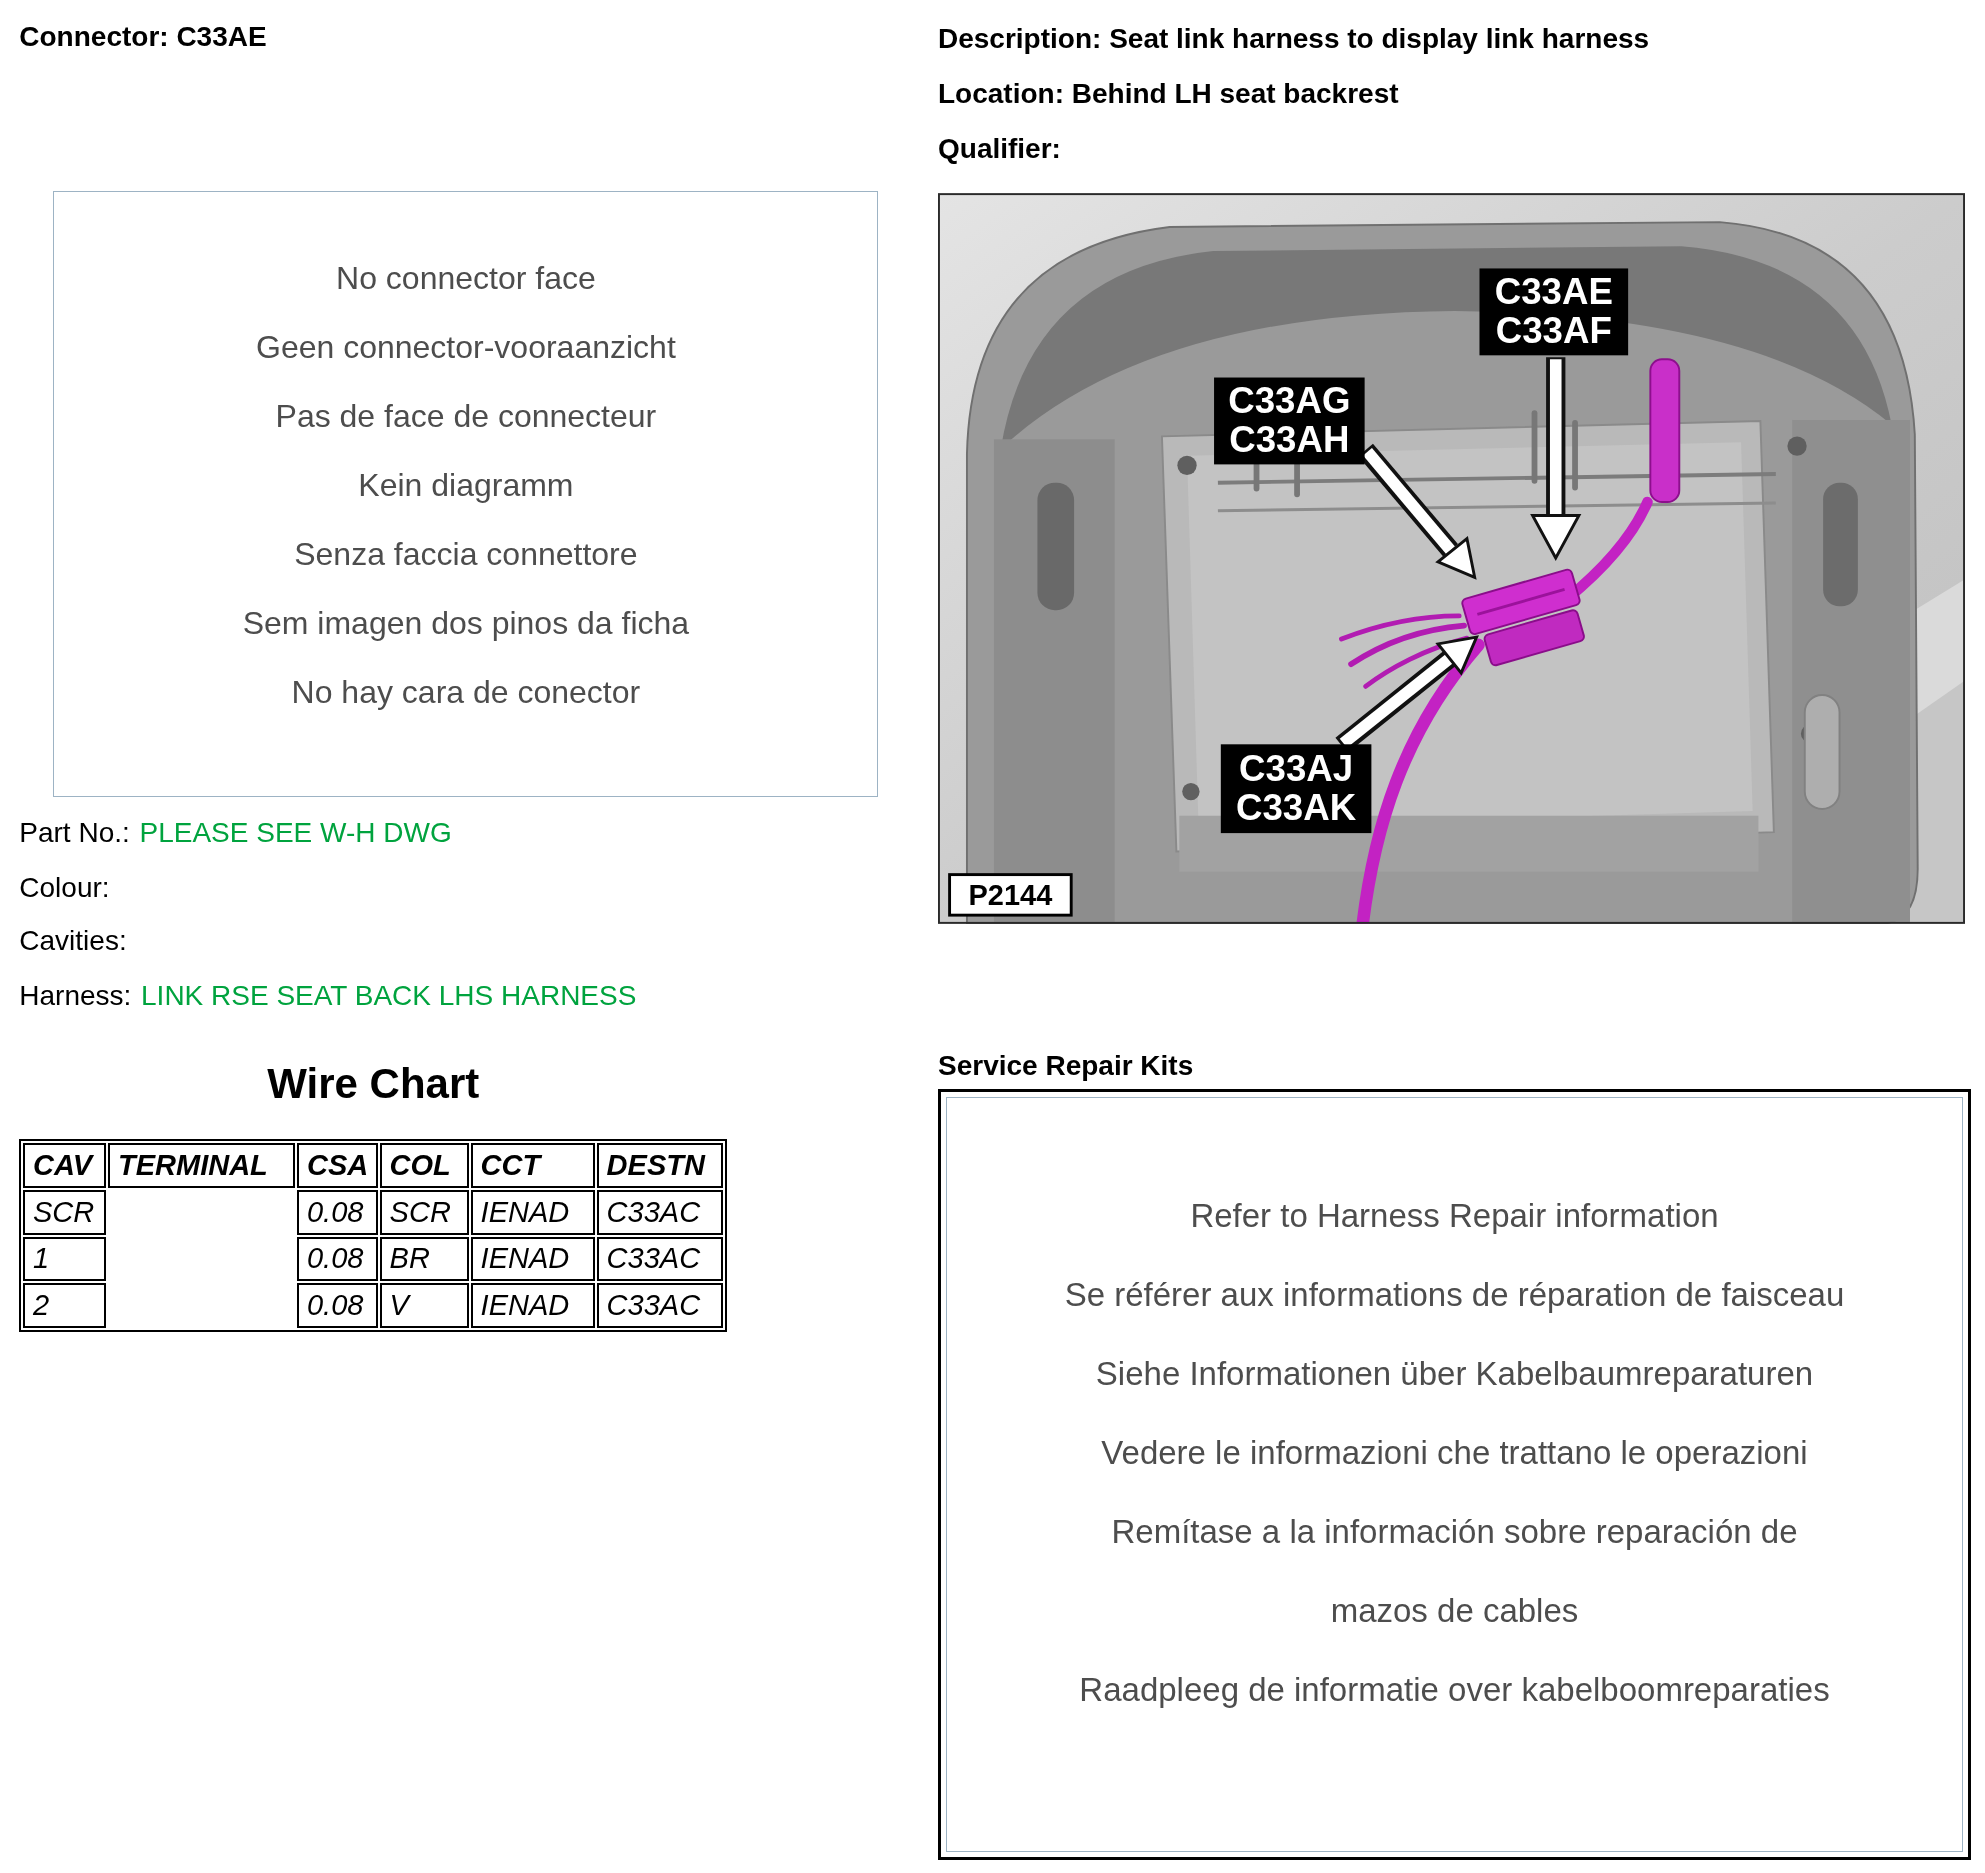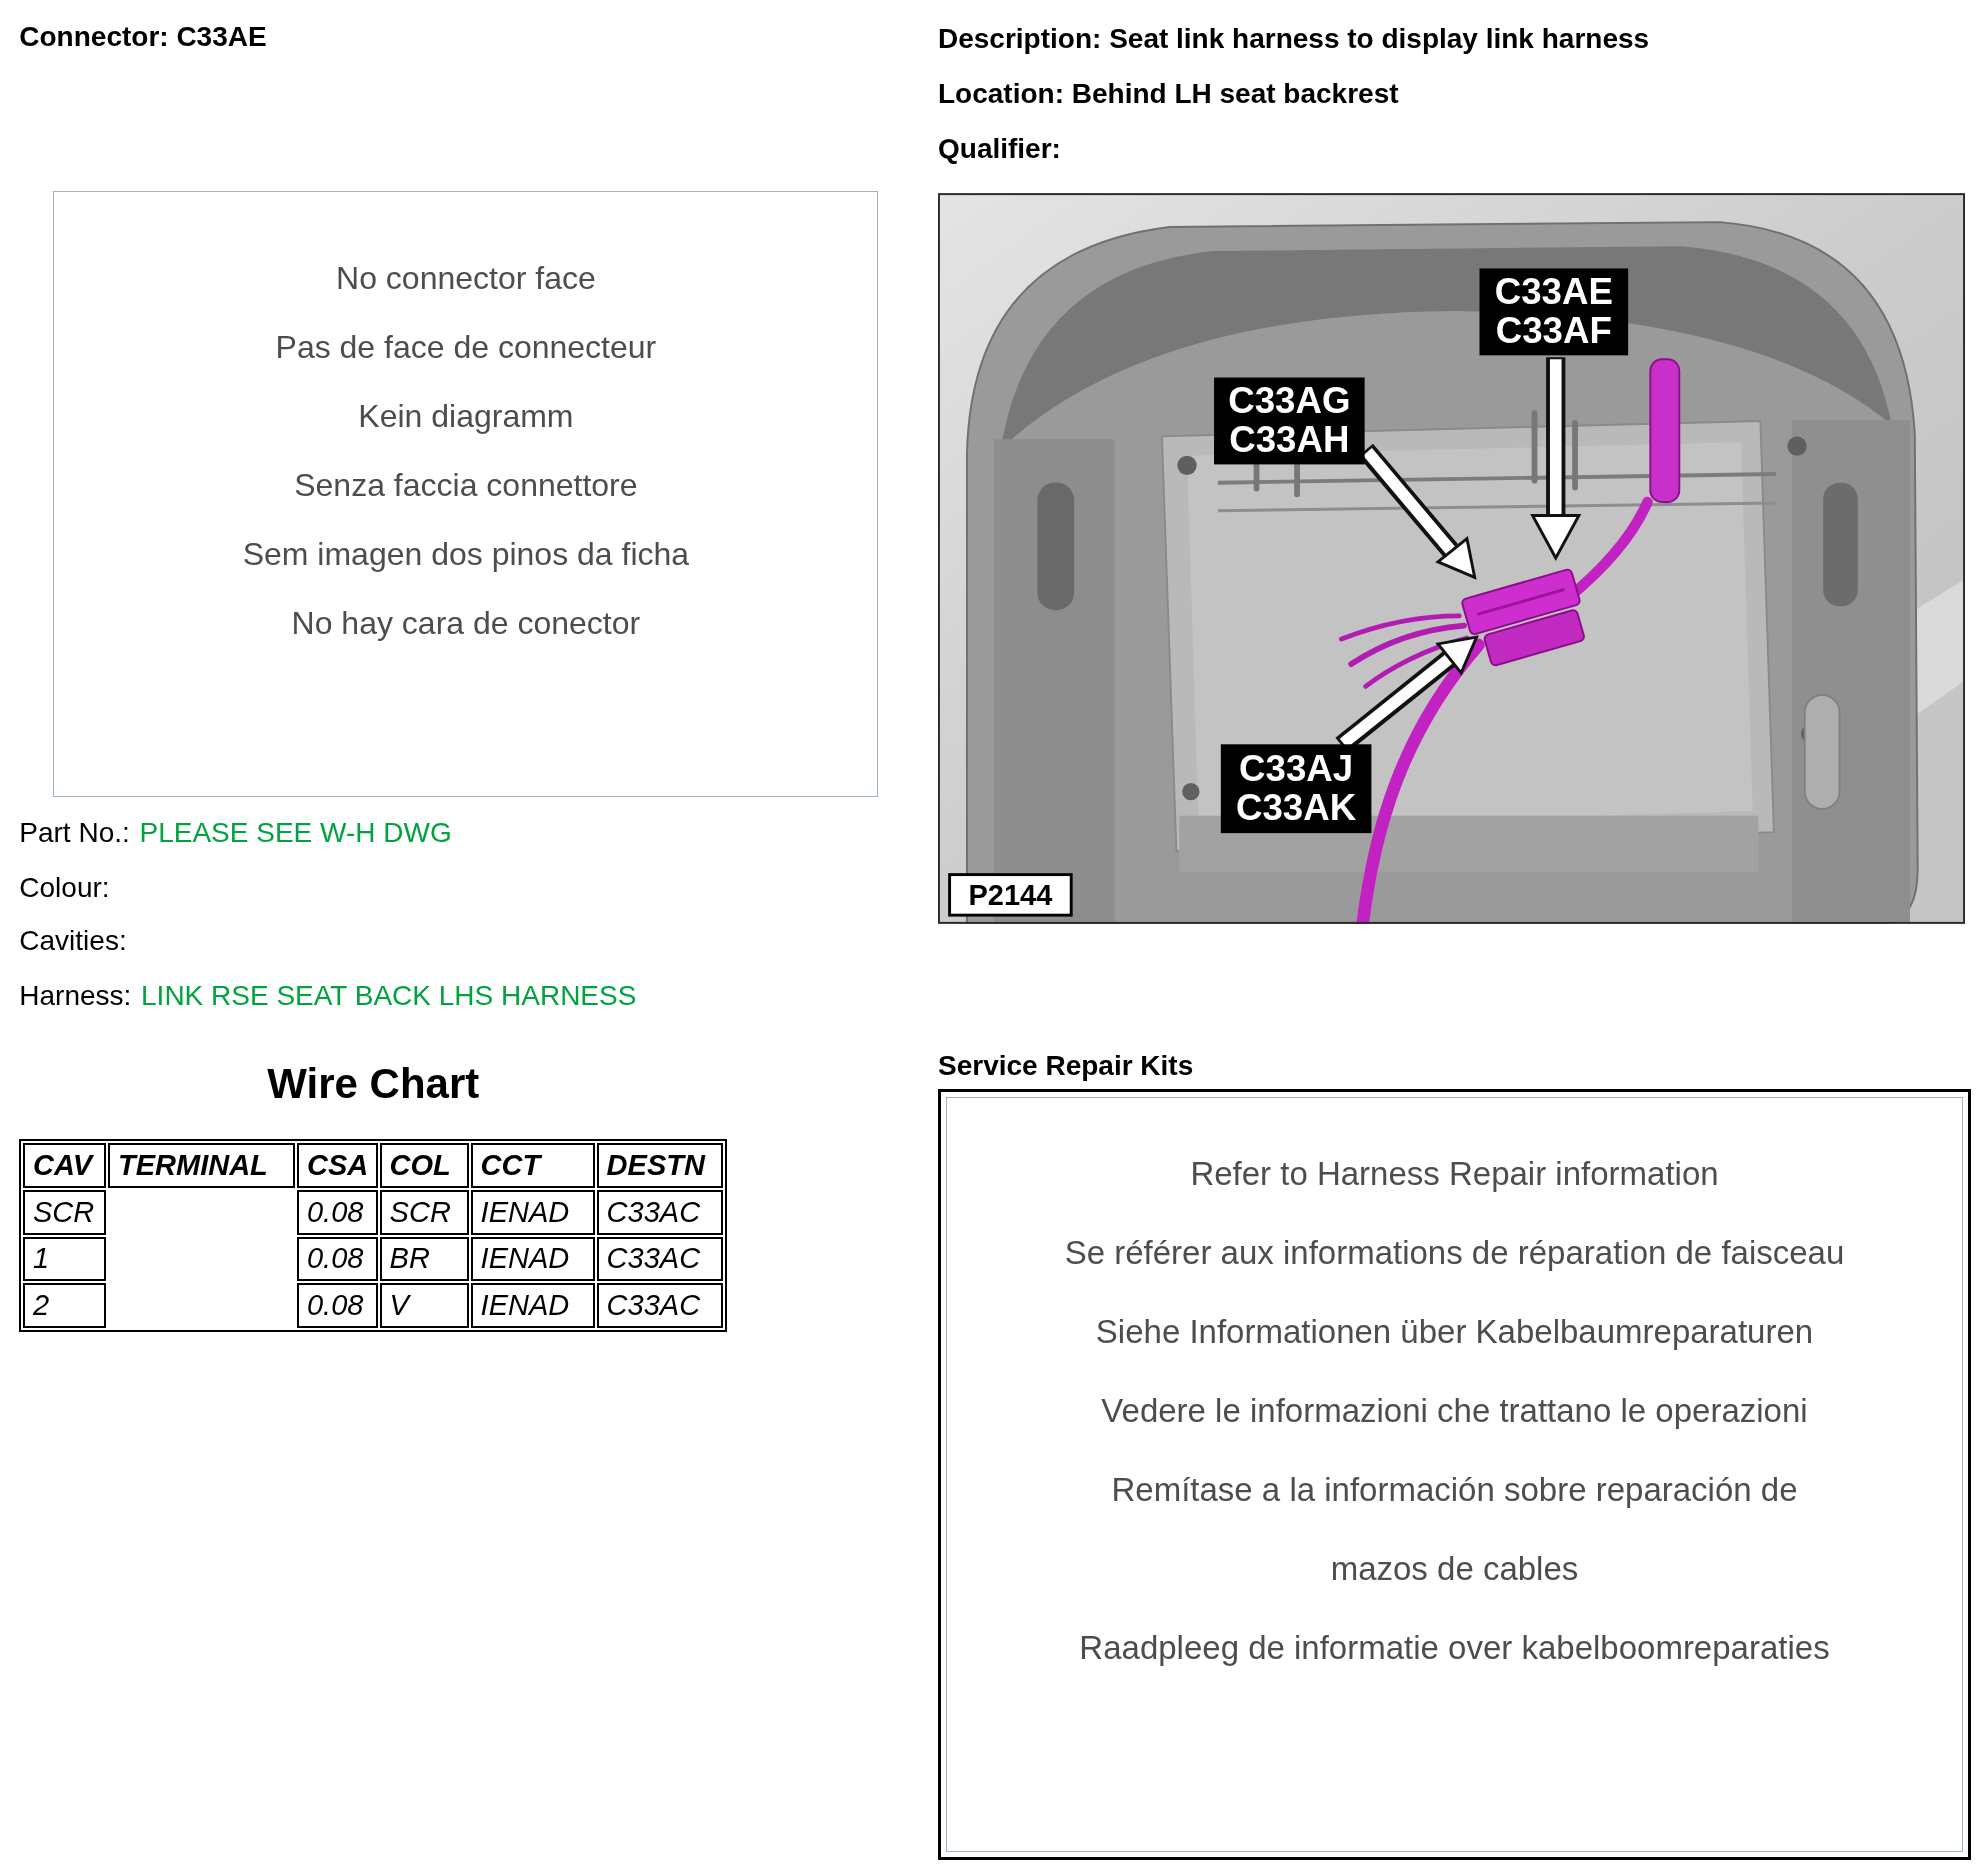--- a/index.html
+++ b/index.html
@@ -34,35 +34,36 @@
   .wire th:nth-child(4),.wire td:nth-child(4){width:89px;}
   .wire th:nth-child(5),.wire td:nth-child(5){width:124px;}
   .wire th:nth-child(6),.wire td:nth-child(6){width:126px;}
 
   
   #figure-wrap{left:938px;top:193px;width:1027px;height:731px;}
   #service-title{left:938px;top:1050px;}
   #service-box{left:938px;top:1089px;width:1033px;height:771px;border:3.9px solid #000;
     background:#fff;box-sizing:border-box;}
   #service-inner{position:absolute;left:4.8px;top:4.8px;right:4.8px;bottom:4.8px;
-    border:1px solid #9db3c4;text-align:center;padding-top:36px;box-sizing:border-box;}
+    border:1px solid #9db3c4;text-align:center;padding-top:78px;box-sizing:border-box;}
   .service-line{font-size:33px;line-height:79px;color:#4d4d4d;}
 
   
   svg text{font-family:"Liberation Sans",sans-serif;}
   .callout-text{font-size:38px;font-weight:bold;fill:#fff;}
   .badge-text{font-size:30px;font-weight:bold;fill:#000;}
 </style>
 </head>
 <body>
 
 <div class="abs hline" style="left:19.3px;top:21px">Connector: C33AE</div>
 
 <div class="abs" id="noface-box">
     <div class="noface-line">No connector face</div>
+    <div class="noface-line">Geen connector-vooraanzicht</div>
     <div class="noface-line">Pas de face de connecteur</div>
     <div class="noface-line">Kein diagramm</div>
     <div class="noface-line">Senza faccia connettore</div>
     <div class="noface-line">Sem imagen dos pinos da ficha</div>
     <div class="noface-line">No hay cara de conector</div>
   </div>
 
 <div class="abs detail-row" style="top:817px">
   <span>Part No.:</span><span class="dvalue value-green" style="color: rgb(0, 163, 62);">PLEASE SEE W-H DWG</span>
 </div>

